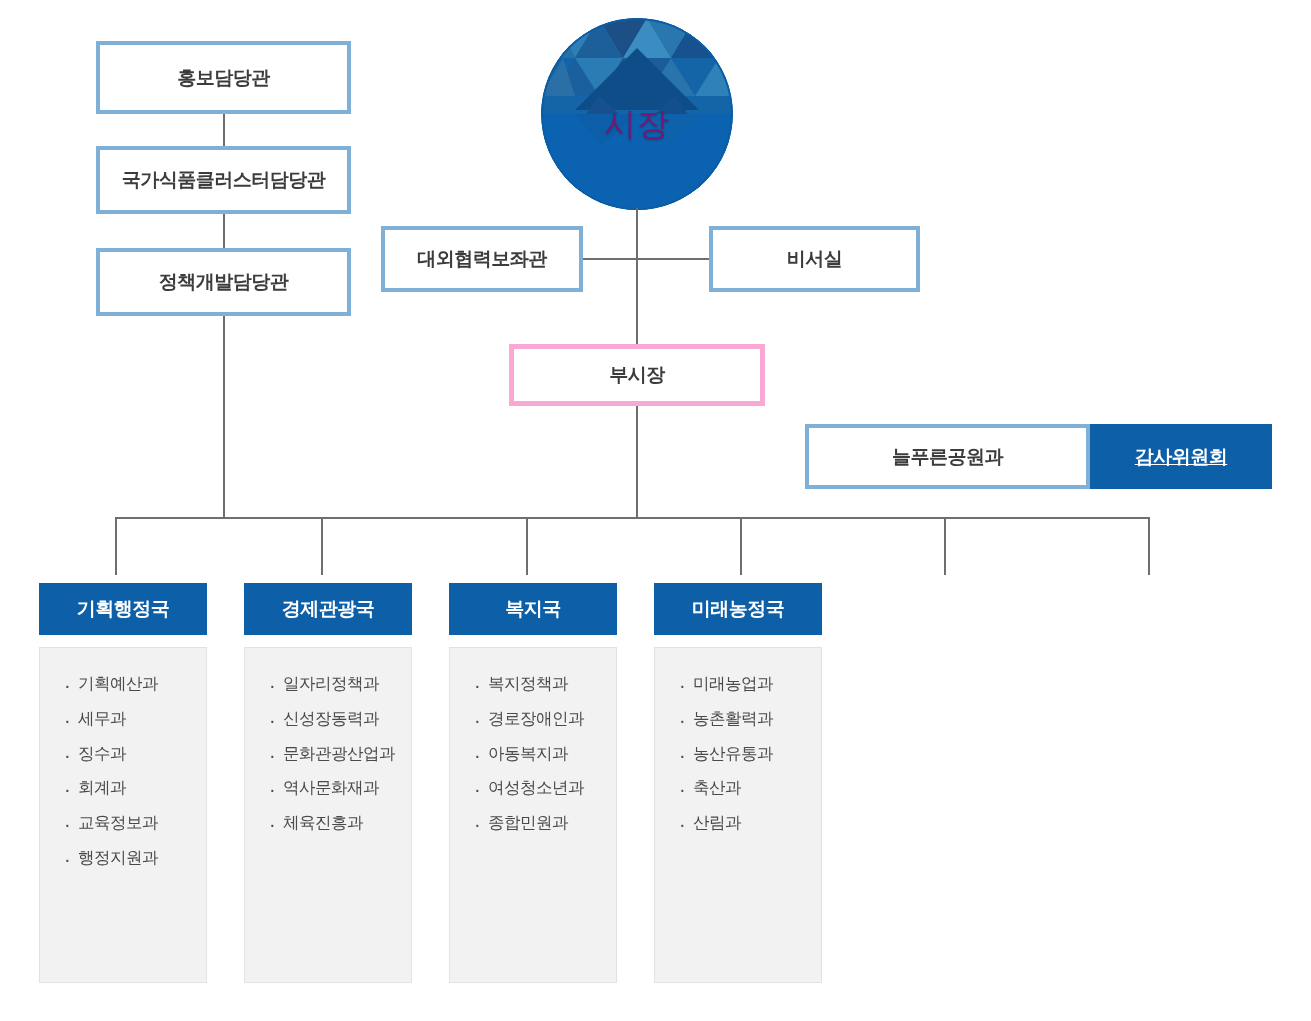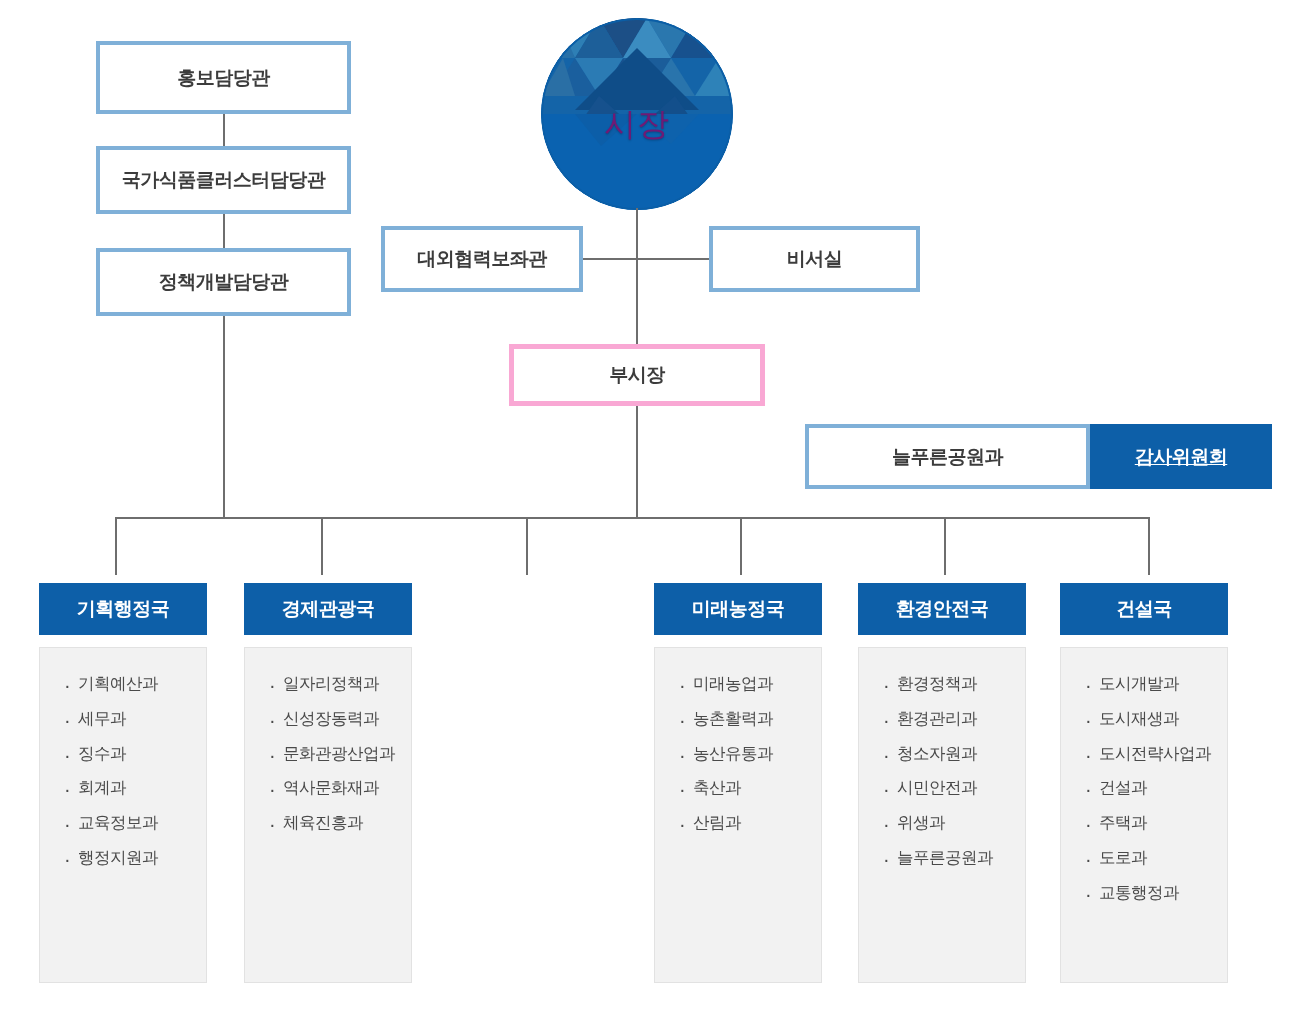--- a/index.html
+++ b/index.html
@@ -226,56 +226,41 @@
       <ul class="dept-list">
         <li>일자리정책과</li>
         <li>신성장동력과</li>
         <li>문화관광산업과</li>
         <li>역사문화재과</li>
         <li>체육진흥과</li>
       </ul>
     </div>
   </div>
 
+  <div class="dept" style="left:449px;">
+    <div class="dept-head">복지국</div>
+    <div class="dept-body">
+      <ul class="dept-list">
+        <li>복지정책과</li>
+        <li>경로장애인과</li>
+        <li>아동복지과</li>
+        <li>여성청소년과</li>
+        <li>종합민원과</li>
+      </ul>
+    </div>
+  </div>
 
   <div class="dept" style="left:654px;">
     <div class="dept-head">미래농정국</div>
     <div class="dept-body">
       <ul class="dept-list">
         <li>미래농업과</li>
         <li>농촌활력과</li>
         <li>농산유통과</li>
         <li>축산과</li>
         <li>산림과</li>
       </ul>
     </div>
   </div>
 
-  <div class="dept" style="left:858px;">
-    <div class="dept-head">환경안전국</div>
-    <div class="dept-body">
-      <ul class="dept-list">
-        <li>환경정책과</li>
-        <li>환경관리과</li>
-        <li>청소자원과</li>
-        <li>시민안전과</li>
-        <li>위생과</li>
-        <li>늘푸른공원과</li>
-      </ul>
-    </div>
-  </div>
-
-  <div class="dept" style="left:1060px;">
-    <div class="dept-head">건설국</div>
-    <div class="dept-body">
-      <ul class="dept-list">
-        <li>도시개발과</li>
-        <li>도시재생과</li>
-        <li>도시전략사업과</li>
-        <li>건설과</li>
-        <li>주택과</li>
-        <li>도로과</li>
-        <li>교통행정과</li>
-      </ul>
-    </div>
-  </div>
+
 
 </div>
 
 </body></html>

